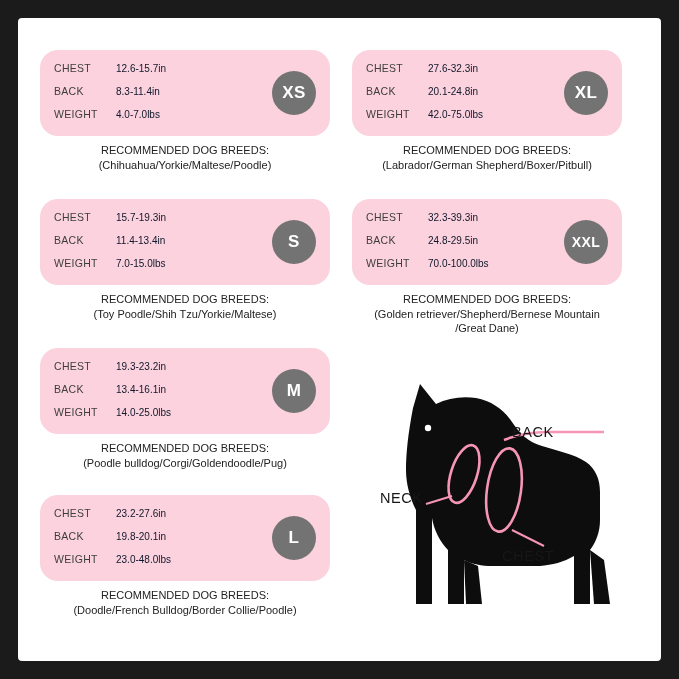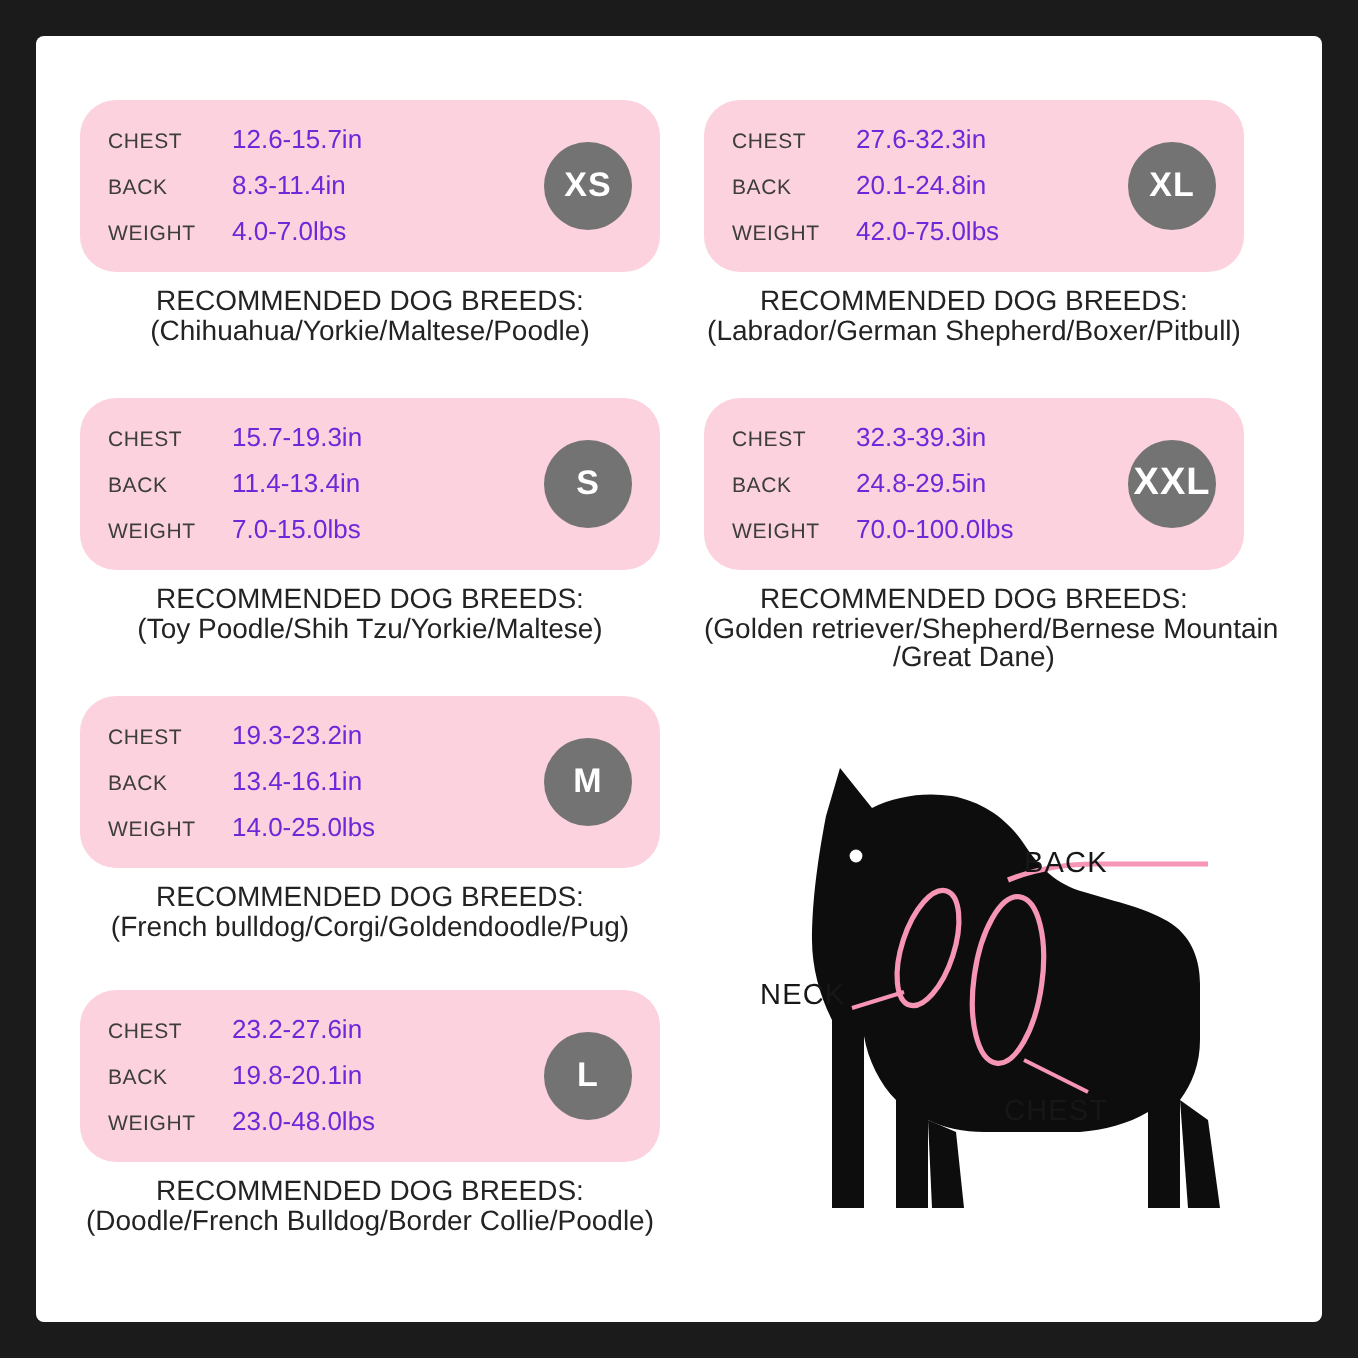--- a/index.html
+++ b/index.html
@@ -53,48 +53,48 @@
   }
   .row-label {
     width: 62px;
     font-size: 10.5px;
     color: #3d3d3d;
     letter-spacing: 0.3px;
     text-align: left;
     flex: none;
   }
   .row-value {
-    font-size: 13px;
-    color: #6d28d9;
+    font-size: 10px;
+    color: #0f172a;
     white-space: nowrap;
   }
   .badge {
     position: absolute;
     right: 14px;
     top: 50%;
     transform: translateY(-50%);
     width: 44px;
     height: 44px;
     border-radius: 50%;
     background: #737373;
     color: #ffffff;
     font-size: 17px;
     font-weight: bold;
     display: flex;
     align-items: center;
     justify-content: center;
     letter-spacing: 0.5px;
   }
-  .badge.small-text { font-size: 19px; }
+  .badge.small-text { font-size: 14px; }
 
   .breeds {
     margin-top: 7px;
     text-align: center;
     color: #232323;
-    font-size: 14px;
+    font-size: 11px;
     line-height: 14.5px;
   }
   .breeds div { white-space: nowrap; }
 
   
   .dog-area {
     position: absolute;
     left: 334px;
     top: 352px;
     width: 292px;
@@ -179,21 +179,21 @@
             </div>
             <div class="row">
               <span class="row-label">WEIGHT</span>
               <span class="row-value">14.0-25.0lbs</span>
             </div>
           </div>
           <div class="badge">M</div>
         </div>
         <div class="breeds">
           <div>RECOMMENDED DOG BREEDS:</div>
-          <div>(French bulldog/Corgi/Goldendoodle/Pug)</div>
+          <div>(Poodle bulldog/Corgi/Goldendoodle/Pug)</div>
         </div>
       </div>
 
       <div class="size-block col-left" style="top: 477px;">
         <div class="panel">
           <div class="rows">
             <div class="row">
               <span class="row-label">CHEST</span>
               <span class="row-value">23.2-27.6in</span>
             </div>

